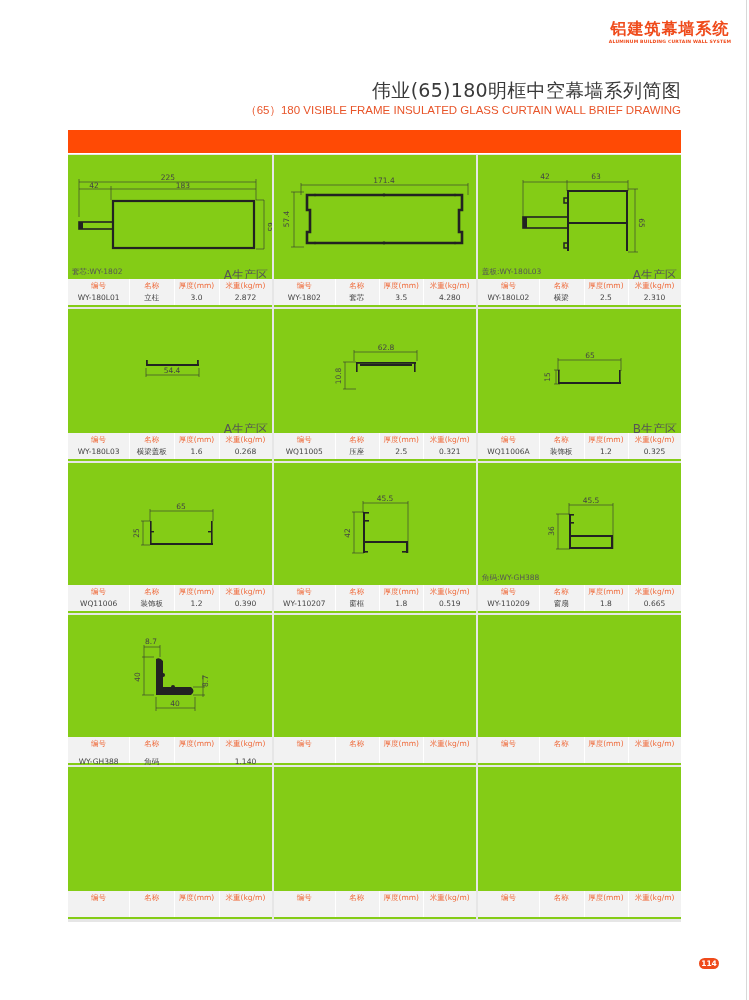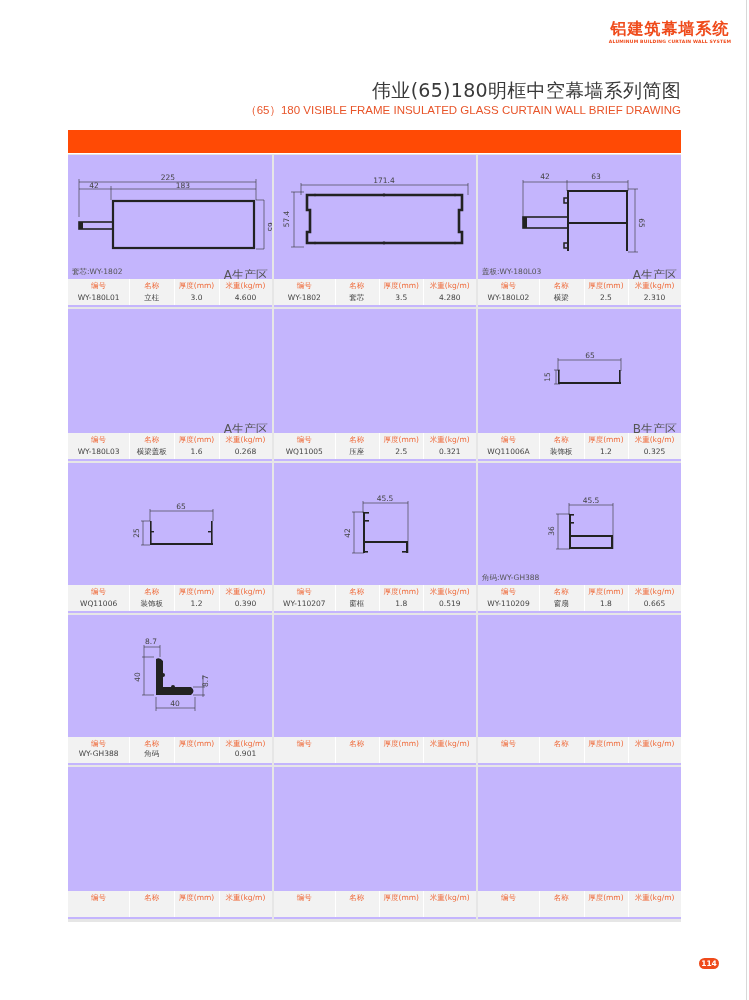--- a/index.html
+++ b/index.html
@@ -8,21 +8,21 @@
     font-family: "DejaVu Sans", "Liberation Sans", sans-serif; overflow: hidden;
   }
   .right-edge { position: absolute; left: 746px; top: 0; width: 1px; height: 1000px; background: #d8d8d8; }
   .logo { position: absolute; left: 600px; top: 20px; width: 140px; text-align: center; }
   .logo-cn { color: #ef4a1a; font-size: 16px; font-weight: bold; letter-spacing: 1px; line-height: 18px; }
   .logo-en { color: #ef4a1a; font-size: 4.5px; font-weight: bold; letter-spacing: 0.2px; line-height: 7px; white-space: nowrap; }
   .title-cn { position: absolute; right: 68px; top: 78px; font-size: 19px; color: #3a3a3a; white-space: nowrap; letter-spacing: 0.3px; }
   .title-en { position: absolute; right: 68px; top: 103px; font-size: 11.5px; color: #e8552a; white-space: nowrap; font-family: "Liberation Sans", sans-serif; }
   .orange-bar { position: absolute; left: 68px; top: 130px; width: 613px; height: 23px; background: #ff4a05; }
   .grid { position: absolute; left: 68px; top: 154px; width: 613px; height: 768px; background: #e6e6e6; }
-  .cell { position: absolute; background: #c4b5fd; }
+  .cell { position: absolute; background: #84cc16; }
   .drawing { position: absolute; left: 0; top: 0; width: 100%; }
   .drawing svg { display: block; }
   .label-left { position: absolute; left: 4px; font-size: 7.5px; color: #555; white-space: nowrap; }
   .label-right { position: absolute; right: 4px; font-size: 12px; color: #555; white-space: nowrap; }
   .spec { position: absolute; left: 0; width: 100%; height: 26px; background: #f2f2f2; }
   .spec-row { position: absolute; left: 0; width: 100%; height: 12px; display: flex; }
   .spec-row span { display: block; text-align: center; font-size: 7.5px; line-height: 12px; white-space: nowrap; }
   .hdr span { color: #ef6a3a; }
   .val span { color: #444; }
   .c1 { width: 30%; } .c2 { width: 22%; } .c3 { width: 22%; } .c4 { width: 26%; }
@@ -74,21 +74,21 @@
       <div class="spec-row hdr" style="top:1px">
         <span class="c1">编号</span>
         <span class="c2">名称</span>
         <span class="c3">厚度(mm)</span>
         <span class="c4">米重(kg/m)</span>
       </div>
       <div class="spec-row val" style="top:13px">
         <span class="c1">WY-180L01</span>
         <span class="c2">立柱</span>
         <span class="c3">3.0</span>
-        <span class="c4">4.600</span>
+        <span class="c4">2.872</span>
       </div>
       <div class="sep" style="left:30%"></div>
         <div class="sep" style="left:52%"></div>
         <div class="sep" style="left:74%"></div>
     </div>
     </div>
     <div class="cell" style="left: 206px; top: 1px; width: 202px; height: 152px; text-decoration: underline;">
     <div class="drawing">
         <svg width="202" height="110" viewBox="0 0 202 110">
     <g stroke="#333" stroke-width="0.6" fill="none">
@@ -169,20 +169,33 @@
         <span class="c2">横梁</span>
         <span class="c3">2.5</span>
         <span class="c4">2.310</span>
       </div>
       <div class="sep" style="left:30%"></div>
         <div class="sep" style="left:52%"></div>
         <div class="sep" style="left:74%"></div>
     </div>
     </div>
     <div class="cell" style="left: 0px; top: 155px; width: 204px; height: 152px;">
+    <div class="drawing">
+        <svg width="204" height="110" viewBox="0 0 204 110">
+    <rect x="78" y="55" width="53" height="2" fill="#222"></rect>
+    <rect x="78" y="51" width="1.8" height="6" fill="#222"></rect>
+          <rect x="129" y="51" width="1.8" height="6" fill="#222"></rect>
+    <g stroke="#333" stroke-width="0.6" fill="none">
+      <line x1="78" y1="59" x2="78" y2="68"></line>
+            <line x1="131" y1="59" x2="131" y2="68"></line>
+            <line x1="78" y1="66" x2="131" y2="66"></line>
+    </g>
+    <text x="104" y="64" font-size="7.5" fill="#444" text-anchor="middle">54.4</text>
+  </svg>
+      </div>
     <div class="label-left" style="top:112px"></div>
     <div class="label-right" style="top:112px">A生产区</div>
     <div class="spec" style="top:124px">
       <div class="spec-row hdr" style="top:1px">
         <span class="c1">编号</span>
         <span class="c2">名称</span>
         <span class="c3">厚度(mm)</span>
         <span class="c4">米重(kg/m)</span>
       </div>
       <div class="spec-row val" style="top:13px">
@@ -190,20 +203,38 @@
         <span class="c2">横梁盖板</span>
         <span class="c3">1.6</span>
         <span class="c4">0.268</span>
       </div>
       <div class="sep" style="left:30%"></div>
         <div class="sep" style="left:52%"></div>
         <div class="sep" style="left:74%"></div>
     </div>
     </div>
     <div class="cell" style="left: 206px; top: 155px; width: 202px; height: 152px;">
+    <div class="drawing">
+        <svg width="202" height="110" viewBox="0 0 202 110">
+    <g stroke="#333" stroke-width="0.6" fill="none">
+      <line x1="80" y1="43" x2="143" y2="43"></line>
+            <line x1="80" y1="41" x2="80" y2="52"></line>
+            <line x1="143" y1="41" x2="143" y2="52"></line>
+      <line x1="69" y1="53" x2="82" y2="53"></line>
+            <line x1="69" y1="80" x2="82" y2="80"></line>
+            <line x1="71" y1="53" x2="71" y2="80"></line>
+    </g>
+    <text x="112" y="41" font-size="7.5" fill="#444" text-anchor="middle">62.8</text>
+    <text x="67" y="67" font-size="7.5" fill="#444" text-anchor="middle" transform="rotate(-90 67 67)">10.8</text>
+    <rect x="82" y="53" width="60" height="1.8" fill="#222"></rect>
+    <rect x="86" y="55" width="52" height="2" fill="#222"></rect>
+    <rect x="82" y="53" width="1.6" height="10" fill="#222"></rect>
+          <rect x="140" y="53" width="1.6" height="10" fill="#222"></rect>
+  </svg>
+      </div>
     <div class="label-left" style="top:112px"></div>
     <div class="label-right" style="top:112px"></div>
     <div class="spec" style="top:124px">
       <div class="spec-row hdr" style="top:1px">
         <span class="c1">编号</span>
         <span class="c2">名称</span>
         <span class="c3">厚度(mm)</span>
         <span class="c4">米重(kg/m)</span>
       </div>
       <div class="spec-row val" style="top:13px">
@@ -406,25 +437,25 @@
       </div>
     <div class="label-left" style="top:110px"></div>
     <div class="label-right" style="top:110px"></div>
     <div class="spec" style="top:122px">
       <div class="spec-row hdr" style="top:1px">
         <span class="c1">编号</span>
         <span class="c2">名称</span>
         <span class="c3">厚度(mm)</span>
         <span class="c4">米重(kg/m)</span>
       </div>
-      <div class="spec-row val" style="top:11px">
+      <div class="spec-row val" style="top:19px">
         <span class="c1">WY-GH388</span>
         <span class="c2">角码</span>
         <span class="c3"></span>
-        <span class="c4">0.901</span>
+        <span class="c4">1.140</span>
       </div>
       <div class="sep" style="left:30%"></div>
         <div class="sep" style="left:52%"></div>
         <div class="sep" style="left:74%"></div>
     </div>
     </div>
     <div class="cell" style="left: 206px; top: 461px; width: 202px; height: 150px;">
     <div class="drawing"></div>
     <div class="label-left" style="top:110px"></div>
     <div class="label-right" style="top:110px"></div>

